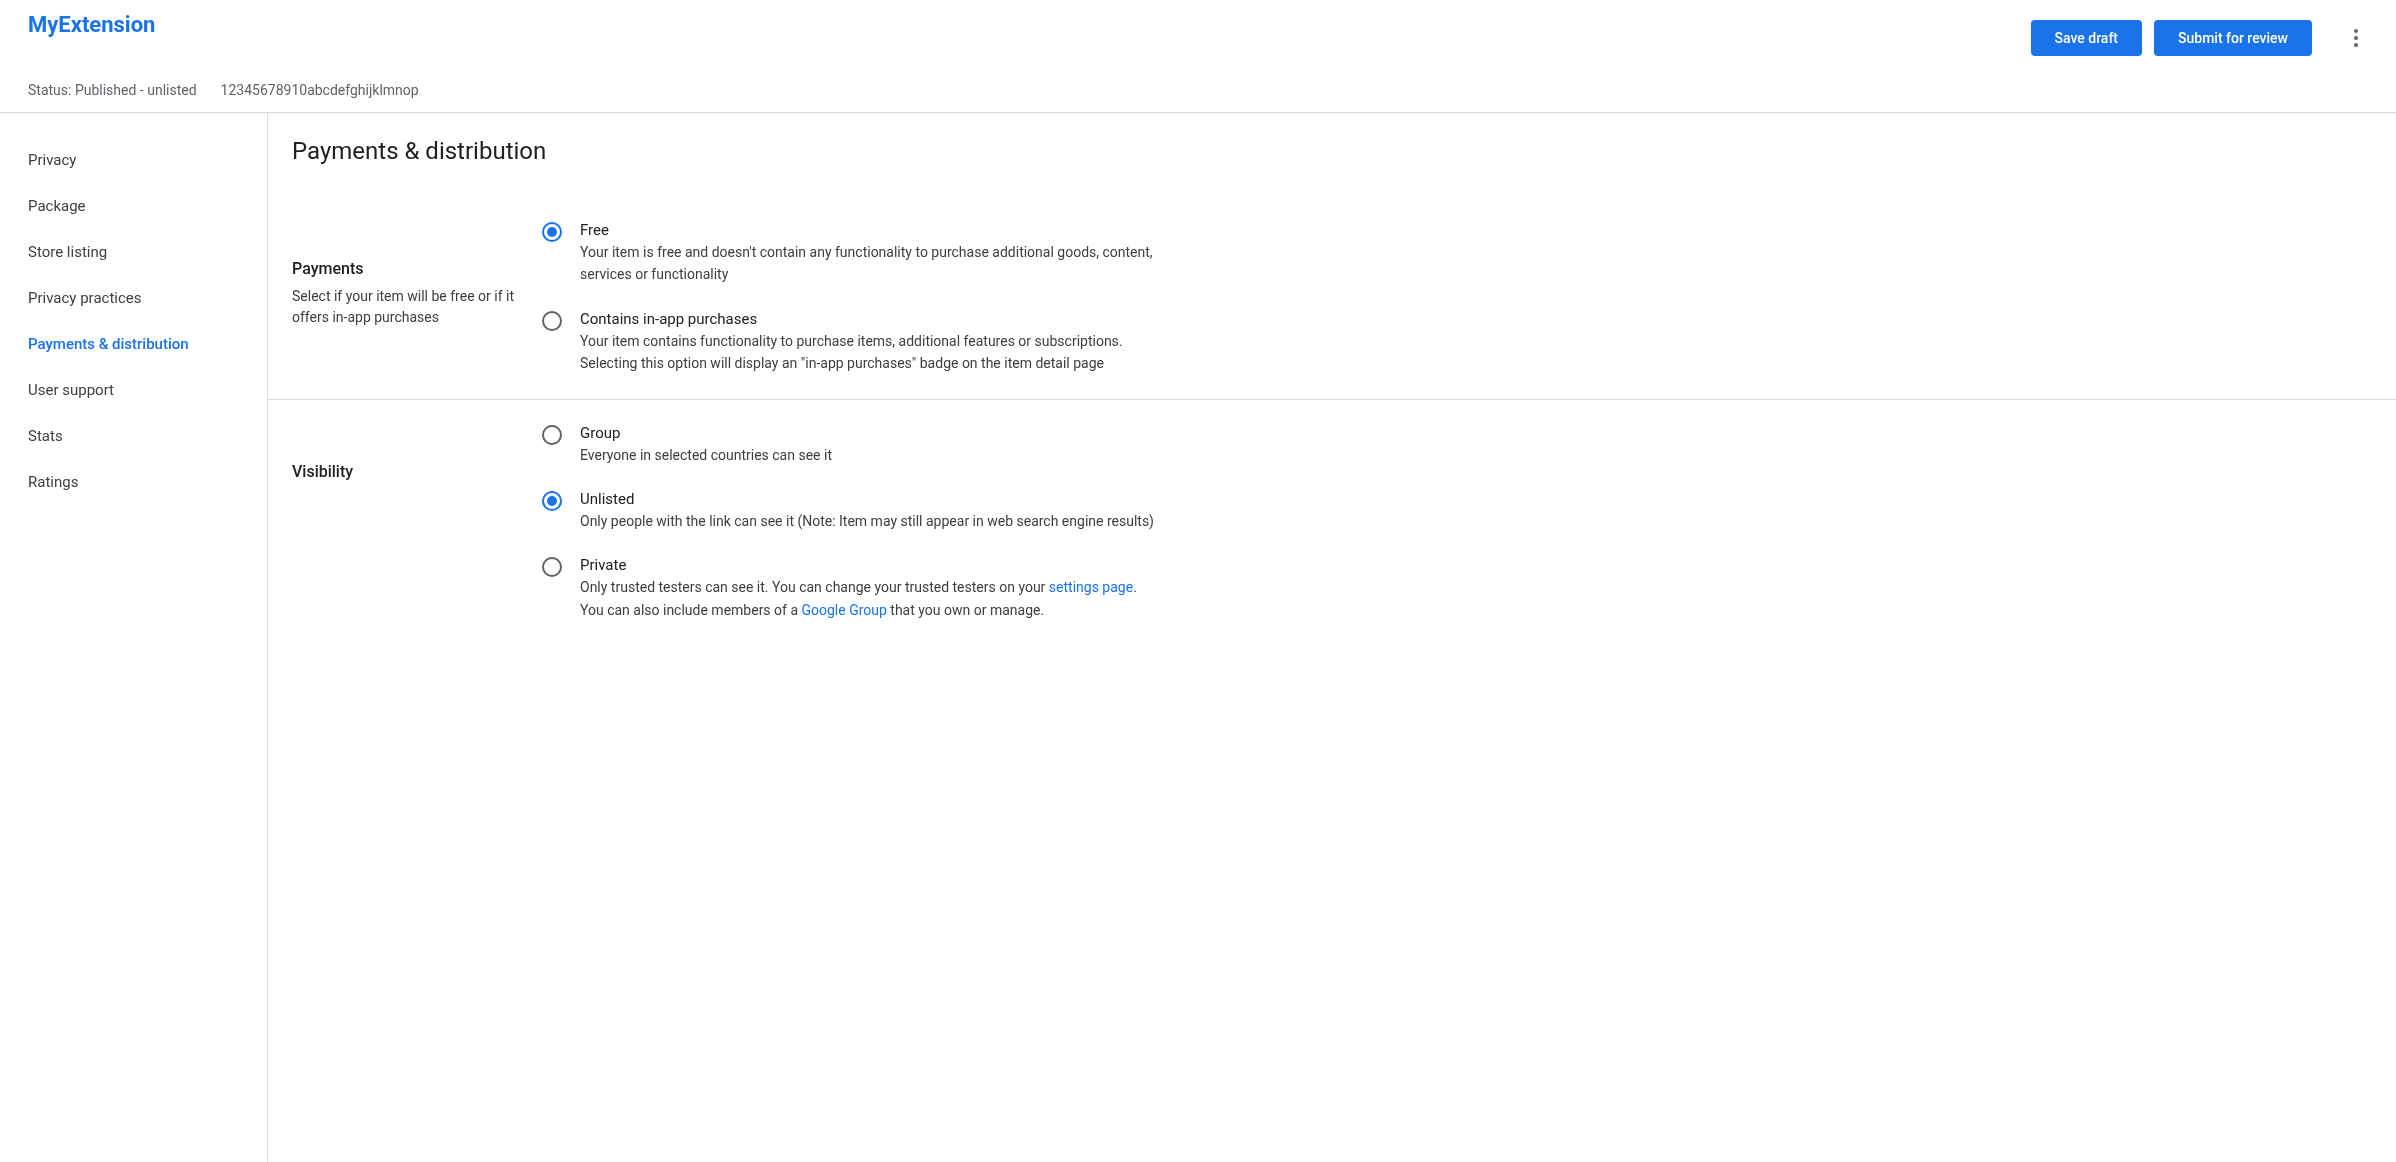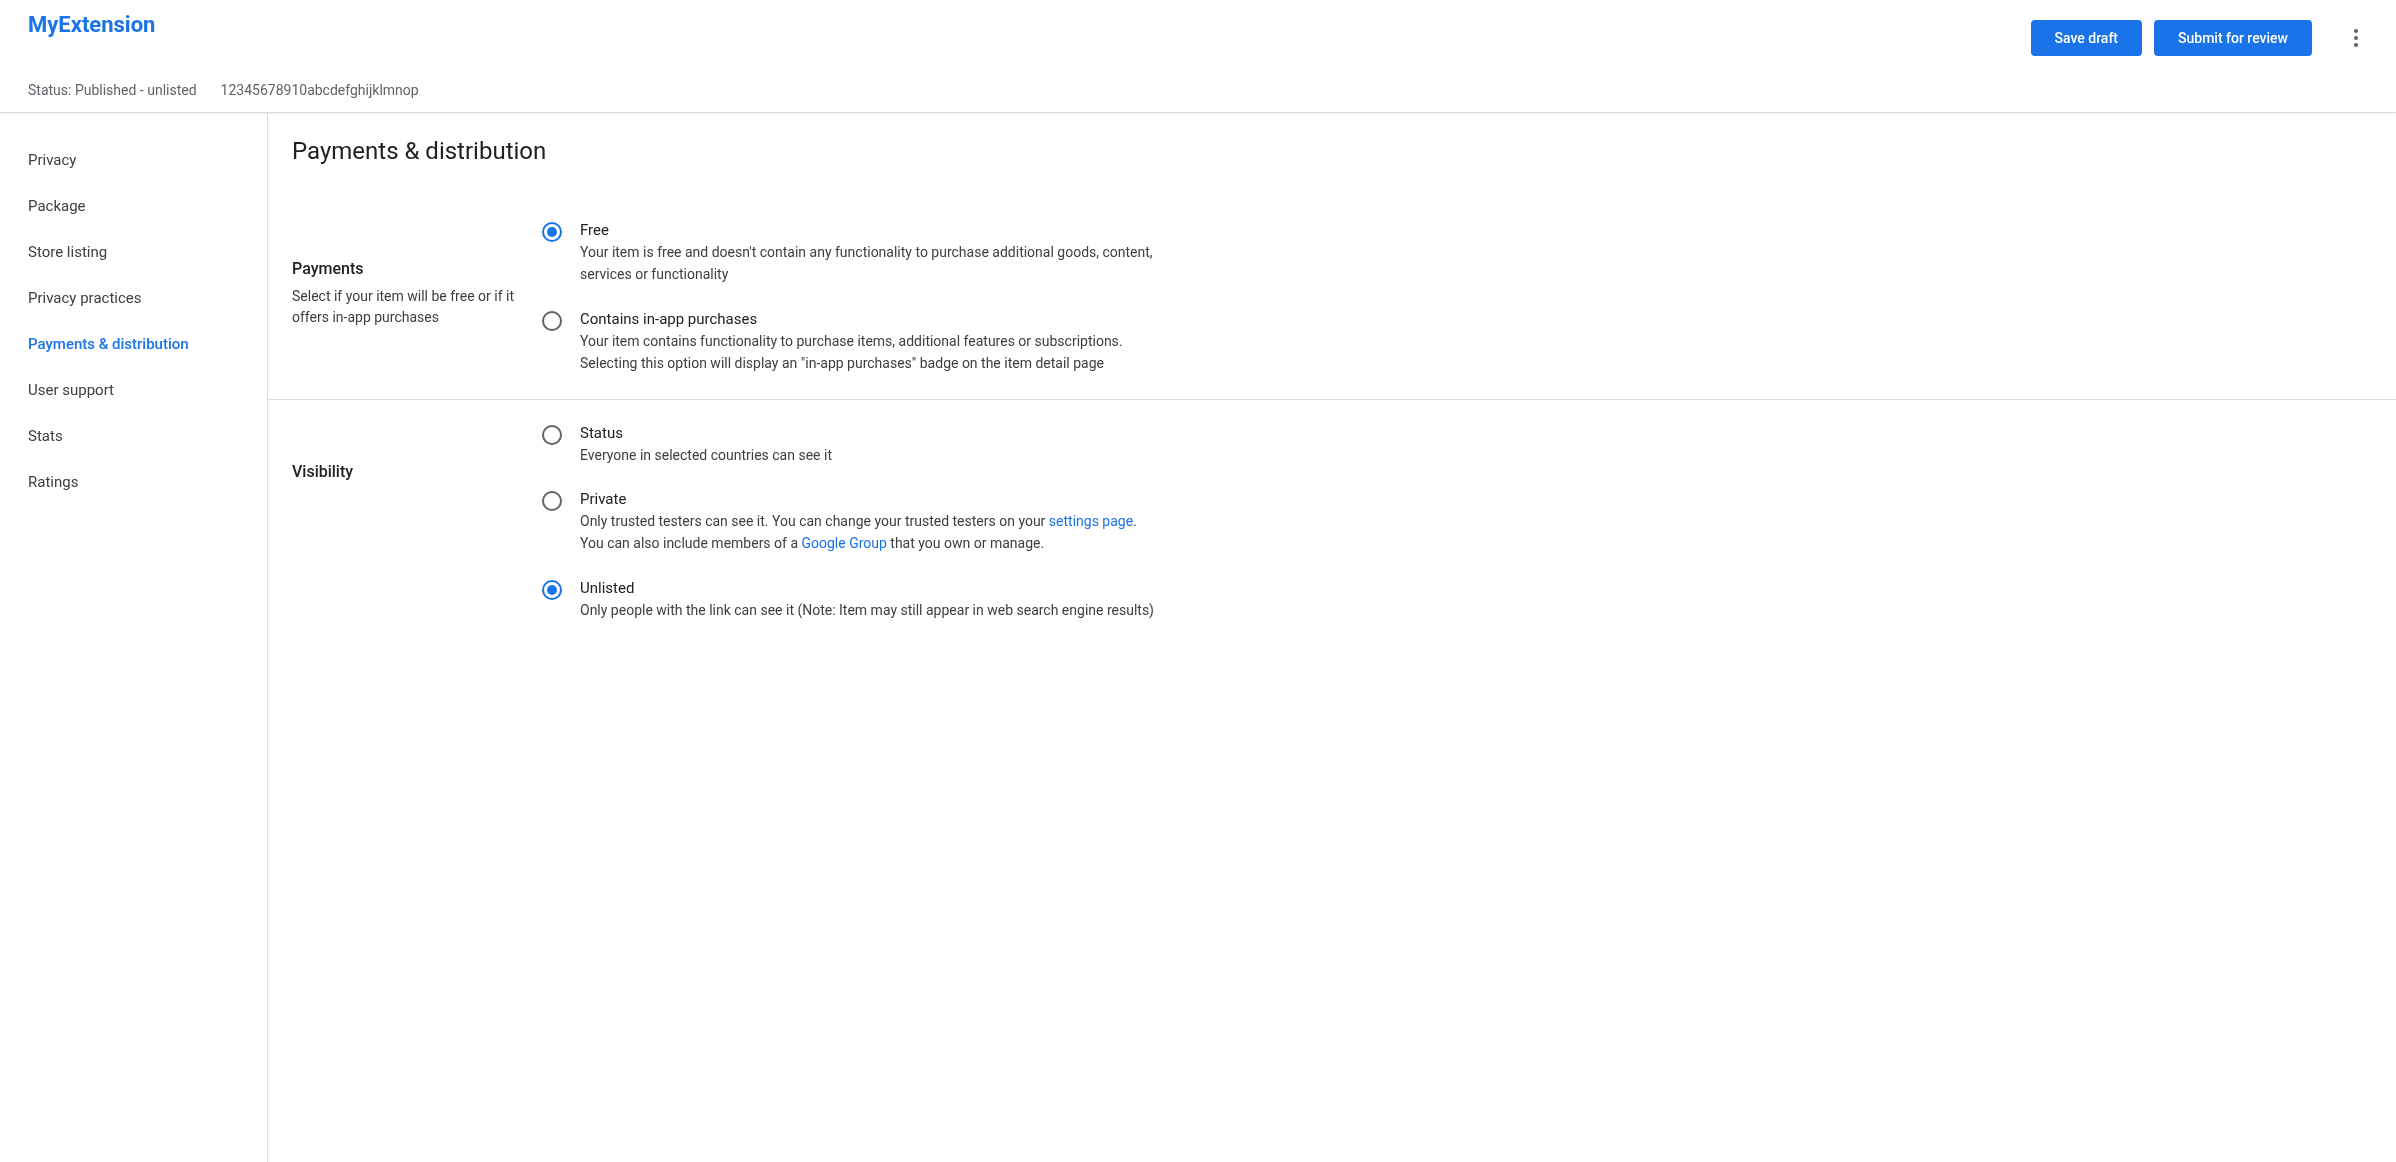--- a/index.html
+++ b/index.html
@@ -243,38 +243,38 @@
     </div>
 
     <div class="section">
       <div class="section-left">
         <div class="section-title">Visibility</div>
       </div>
       <div class="section-right">
         <div class="radio-option">
           <div class="radio-circle"></div>
           <div class="radio-content">
-            <div class="radio-label">Status</div>
+            <div class="radio-label">Group</div>
             <div class="radio-desc">Everyone in selected countries can see it</div>
+          </div>
+        </div>
+        <div class="radio-option">
+          <div class="radio-circle selected"></div>
+          <div class="radio-content">
+            <div class="radio-label">Unlisted</div>
+            <div class="radio-desc">Only people with the link can see it (Note: Item may still appear in web search engine results)</div>
           </div>
         </div>
         <div class="radio-option">
           <div class="radio-circle"></div>
           <div class="radio-content">
             <div class="radio-label">Private</div>
             <div class="radio-desc">
               <span>Only trusted testers can see it. You can change your trusted testers on your </span><span class="link">settings page</span><span>.</span><br>
               <span>You can also include members of a </span><span class="link">Google Group</span><span> that you own or manage.</span>
             </div>
           </div>
         </div>
-        <div class="radio-option">
-          <div class="radio-circle selected"></div>
-          <div class="radio-content">
-            <div class="radio-label">Unlisted</div>
-            <div class="radio-desc">Only people with the link can see it (Note: Item may still appear in web search engine results)</div>
-          </div>
-        </div>
       </div>
     </div>
 
   </div>
 </div>
 
 </body></html>

